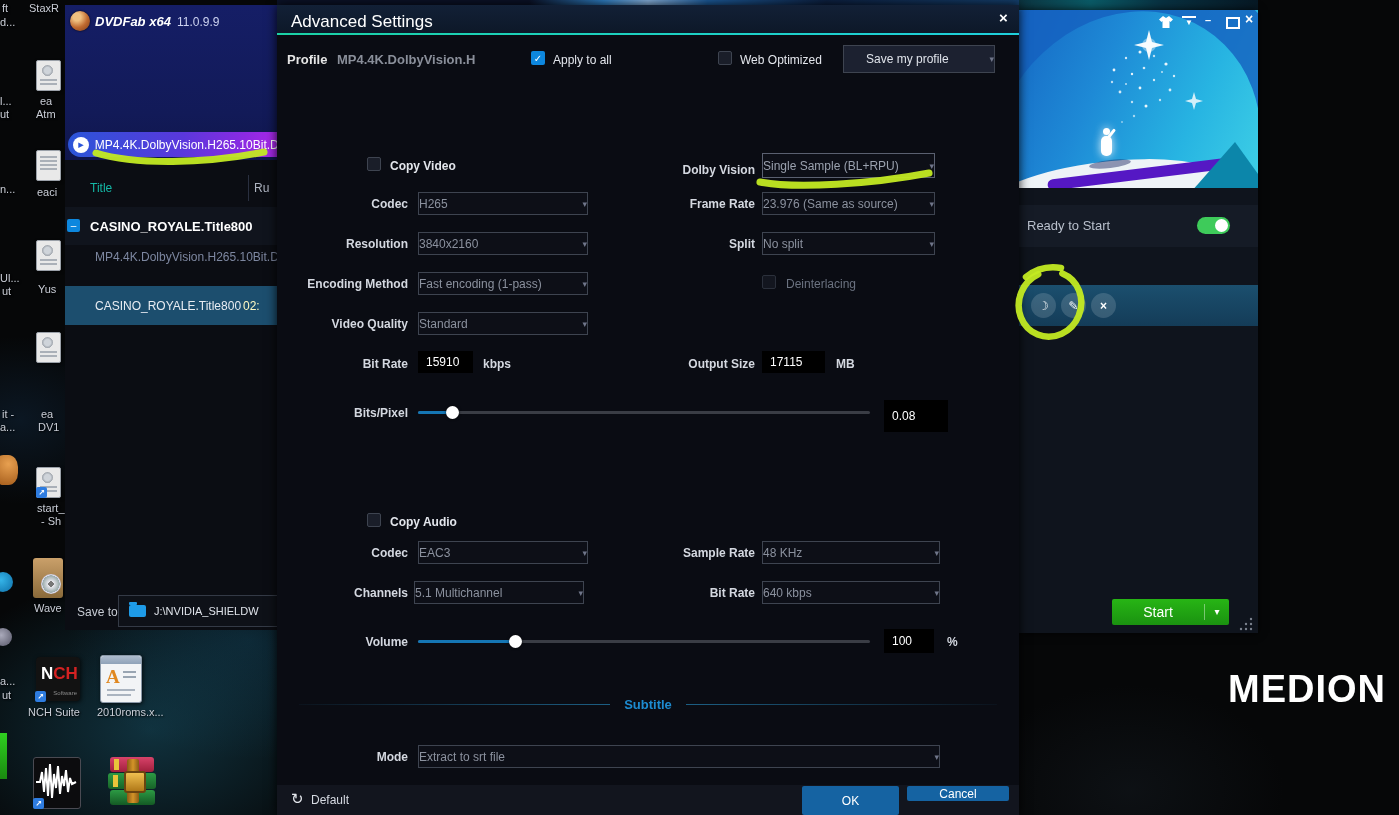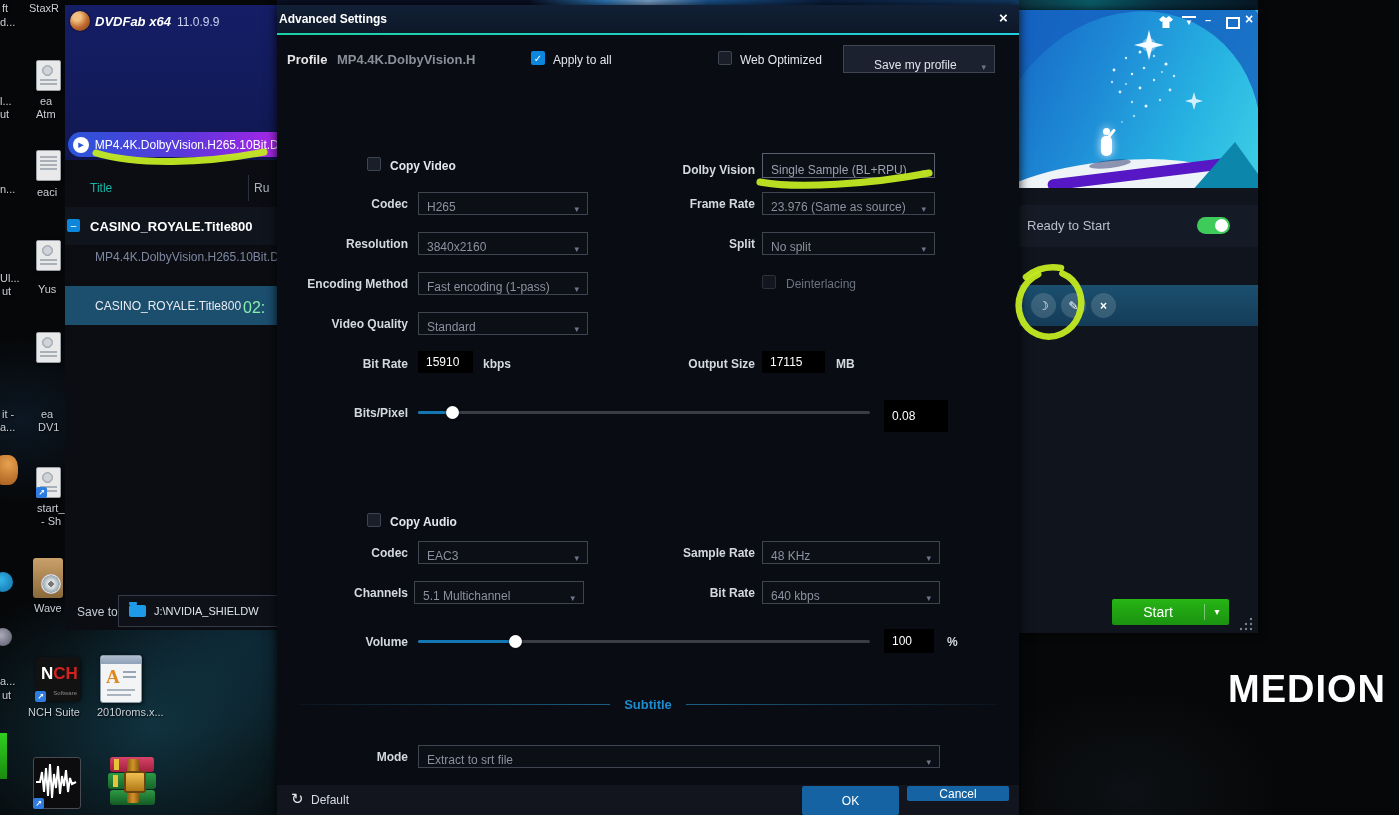--- a/index.html
+++ b/index.html
@@ -22,21 +22,21 @@
   
   .doc{position:absolute;width:23px;height:29px;background:#e9e9e9;border:1px solid #9aa0a8;border-radius:2px;z-index:1;
        box-shadow:1px 1px 3px rgba(0,0,0,.6);}
   .doc i{position:absolute;left:3px;right:3px;height:2px;background:#aab0b8;}
   .doc em{position:absolute;left:5px;top:4px;width:11px;height:11px;border-radius:50%;
           background:radial-gradient(circle,#cfd4da 40%,#9aa0a8 70%,transparent 72%);}
   .scut{position:absolute;left:-1px;bottom:-1px;width:11px;height:11px;background:#2e7ce0;border-radius:2px;
         color:#fff;font-size:8px;line-height:11px;text-align:center;font-weight:bold;}
   
   .dd{position:absolute;height:23px;border:1px solid #3e4450;color:#8b919e;font-size:12px;display:flex;
-      align-items:flex-end;padding:0 8px;box-sizing:border-box;background:rgba(18,21,30,.4);}
+      align-items:center;padding:0 0;box-sizing:border-box;background:rgba(18,21,30,.4);}
   .dd .chev{margin-left:auto;font-size:9px;color:#70768a;}
   .flbl{position:absolute;color:#d4d8e0;font-size:12px;font-weight:bold;text-align:right;}
   .chk{position:absolute;width:14px;height:14px;box-sizing:border-box;border-radius:2px;display:flex;
        align-items:center;justify-content:center;font-size:10px;color:#fff;}
   .chk.on{background:#0d87de;}
   .chk.off{background:#1a1e29;border:1px solid #3e4450;}
   .chk.dim{background:#13161f;border:1px solid #2b303b;}
   .bb{position:absolute;background:#000;color:#fff;font-size:12px;display:flex;align-items:center;
       padding:0 8px;box-sizing:border-box;}
   .sect{position:absolute;left:0;width:742px;display:flex;align-items:center;}
@@ -171,21 +171,21 @@
   <div class="abs" style="left:0;top:202px;width:212px;height:38px;background:#10141d">
     <span class="chk on" style="left:2px;top:12px;width:13px;height:13px">
         <span>–</span>
       </span>
     <span class="abs" style="left:25px;top:12px;color:#fff;font-size:13px;font-weight:bold;white-space:nowrap">CASINO_ROYALE.Title800</span>
   </div>
   <span class="abs" style="left:30px;top:245px;color:#7d87a0;font-size:12px;white-space:nowrap">MP4.4K.DolbyVision.H265.10Bit.D</span>
 
   <div class="abs" style="left:0;top:281px;width:212px;height:39px;background:#1c4e6e">
     <span class="abs" style="left:30px;top:13px;color:#e8ecf2;font-size:12px;white-space:nowrap">CASINO_ROYALE.Title800</span>
-    <span class="abs" style="left:178px;top:13px;color:#86efac;font-size:16px">02:</span>
+    <span class="abs" style="left:178px;top:13px;color:#fef9c3;font-size:12px">02:</span>
   </div>
 
   <span class="abs" style="left:12px;top:600px;color:#c8ccd4;font-size:12px">Save to:</span>
   <div class="abs" style="left:53px;top:590px;width:159px;height:30px;border:1px solid #343a46;border-right:none;background:#0e1118;display:flex;align-items:center">
     <span style="width:17px;height:12px;background:#1e9be8;border-radius:2px;margin:0 8px 0 10px;position:relative;display:inline-block">
         <span style="position:absolute;left:0;top:-3px;width:8px;height:3px;background:#1e9be8;border-radius:1px"></span>
       </span>
     <span style="color:#dfe3ea;font-size:11px;white-space:nowrap;overflow:hidden">J:\NVIDIA_SHIELDW</span>
   </div>
 </div>
@@ -271,21 +271,21 @@
         <circle cx="2" cy="12" r="1.2"></circle>
       </g>
   </svg>
 </div>
 
 <div class="abs" style="left:1228px;top:668px;color:#fff;font-size:38px;font-weight:bold;letter-spacing:1px;z-index:0;white-space:nowrap">MEDION</div>
 
 <div class="abs" style="left:277px;top:5px;width:742px;height:810px;background:#0a0c13;z-index:2;box-shadow:0 0 10px rgba(0,0,0,.9)">
 
   <div class="abs" style="left:0;top:0;width:742px;height:28px;background:linear-gradient(180deg,#122036,#0d1828)">
-    <span class="abs" style="left:2px;top:7px;color:#fff;font-size:12px;font-weight:bold">Advanced Settings</span>
+    <span class="abs" style="left:14px;top:7px;color:#fff;font-size:17px;font-weight:normal">Advanced Settings</span>
     <span class="abs" style="left:722px;top:4px;color:#fff;font-size:15px;font-weight:bold">×</span>
   </div>
   <div class="abs" style="left:0;top:28px;width:742px;height:2px;background:linear-gradient(90deg,#1bd2a6,#1fd0dc)"></div>
 
   <span class="abs" style="left:10px;top:47px;color:#e5e5e5;font-size:13px;font-weight:bold">Profile</span>
   <span class="abs" style="left:60px;top:47px;color:#8a8f9a;font-size:13px;font-weight:bold">MP4.4K.DolbyVision.H</span>
   <span class="chk on" style="left:254px;top:46px">
       <span>✓</span>
     </span>
   <span class="abs" style="left:276px;top:48px;color:#e3e6ec;font-size:12px">Apply to all</span>

